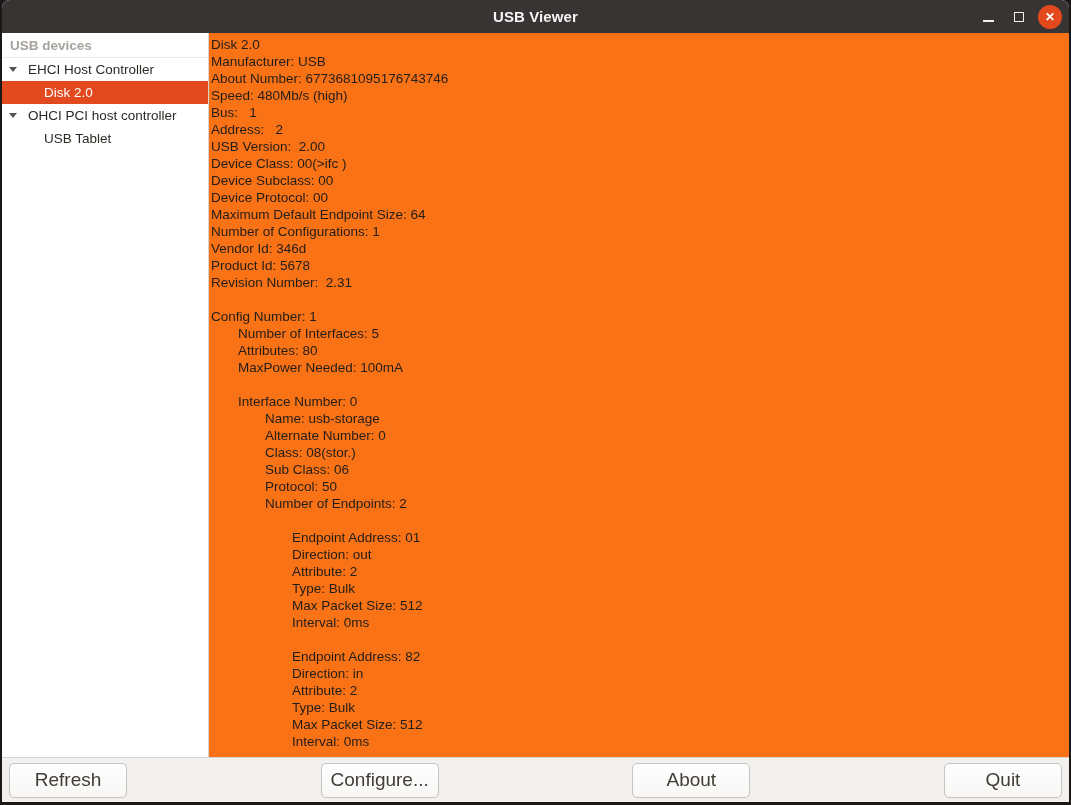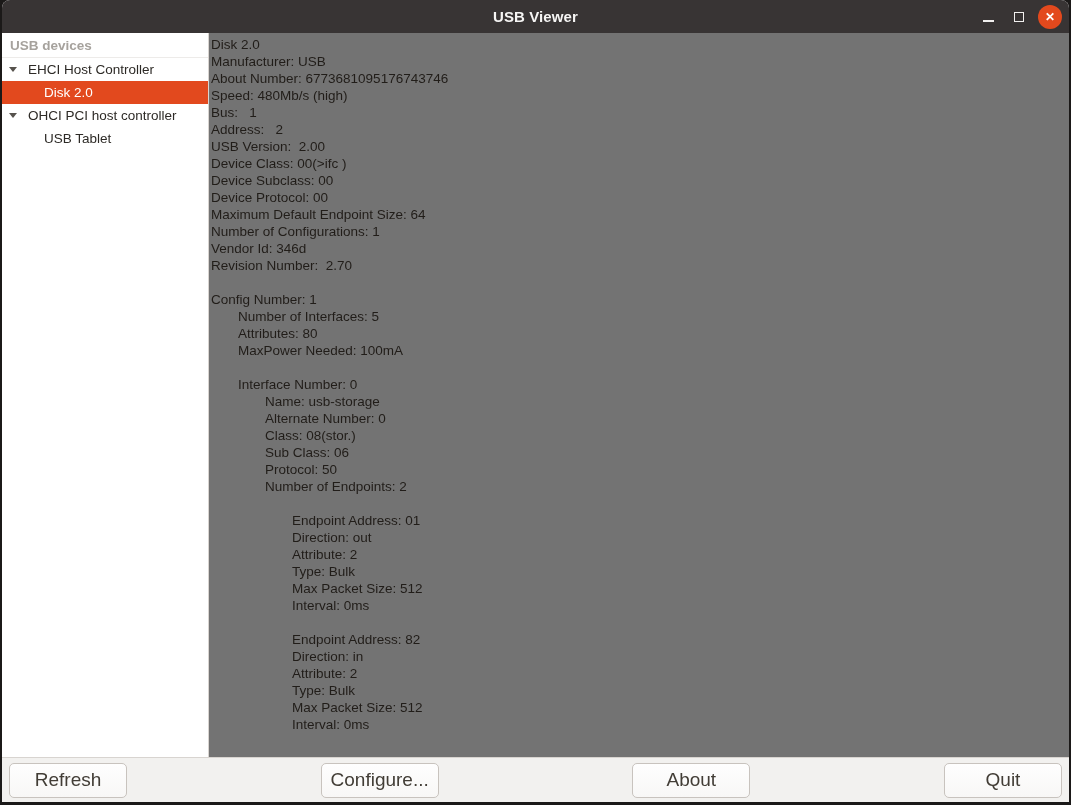--- a/index.html
+++ b/index.html
@@ -70,21 +70,21 @@
     color: #ffffff;
     font-size: 12px;
     font-weight: bold;
     line-height: 1;
   }
   
   .main {
     flex: 1 1 auto;
     display: flex;
     min-height: 0;
-    background: #737373;
+    background: #f97316;
   }
   .sidebar {
     width: 207px;
     flex: 0 0 207px;
     border-right: 1px solid #d8d4d0;
     background: #ffffff;
     overflow: hidden;
   }
   .sidebar-header {
     height: 25px;
@@ -209,21 +209,22 @@
         <div class="info-line" style="padding-left: 0px;">Speed: 480Mb/s (high)</div>
         <div class="info-line" style="padding-left: 0px;">Bus:   1</div>
         <div class="info-line" style="padding-left: 0px;">Address:   2</div>
         <div class="info-line" style="padding-left: 0px;">USB Version:  2.00</div>
         <div class="info-line" style="padding-left: 0px;">Device Class: 00(&gt;ifc )</div>
         <div class="info-line" style="padding-left: 0px;">Device Subclass: 00</div>
         <div class="info-line" style="padding-left: 0px;">Device Protocol: 00</div>
         <div class="info-line" style="padding-left: 0px;">Maximum Default Endpoint Size: 64</div>
         <div class="info-line" style="padding-left: 0px;">Number of Configurations: 1</div>
         <div class="info-line" style="padding-left: 0px;">Vendor Id: 346d</div>
-        <div class="info-line" style="padding-left: 0px;">Revision Number:  2.70</div>
+        <div class="info-line" style="padding-left: 0px;">Product Id: 5678</div>
+        <div class="info-line" style="padding-left: 0px;">Revision Number:  2.31</div>
         <div class="info-line" style="padding-left: 0px;"></div>
         <div class="info-line" style="padding-left: 0px;">Config Number: 1</div>
         <div class="info-line" style="padding-left: 27px;">Number of Interfaces: 5</div>
         <div class="info-line" style="padding-left: 27px;">Attributes: 80</div>
         <div class="info-line" style="padding-left: 27px;">MaxPower Needed: 100mA</div>
         <div class="info-line" style="padding-left: 0px;"></div>
         <div class="info-line" style="padding-left: 27px;">Interface Number: 0</div>
         <div class="info-line" style="padding-left: 54px;">Name: usb-storage</div>
         <div class="info-line" style="padding-left: 54px;">Alternate Number: 0</div>
         <div class="info-line" style="padding-left: 54px;">Class: 08(stor.)</div>

